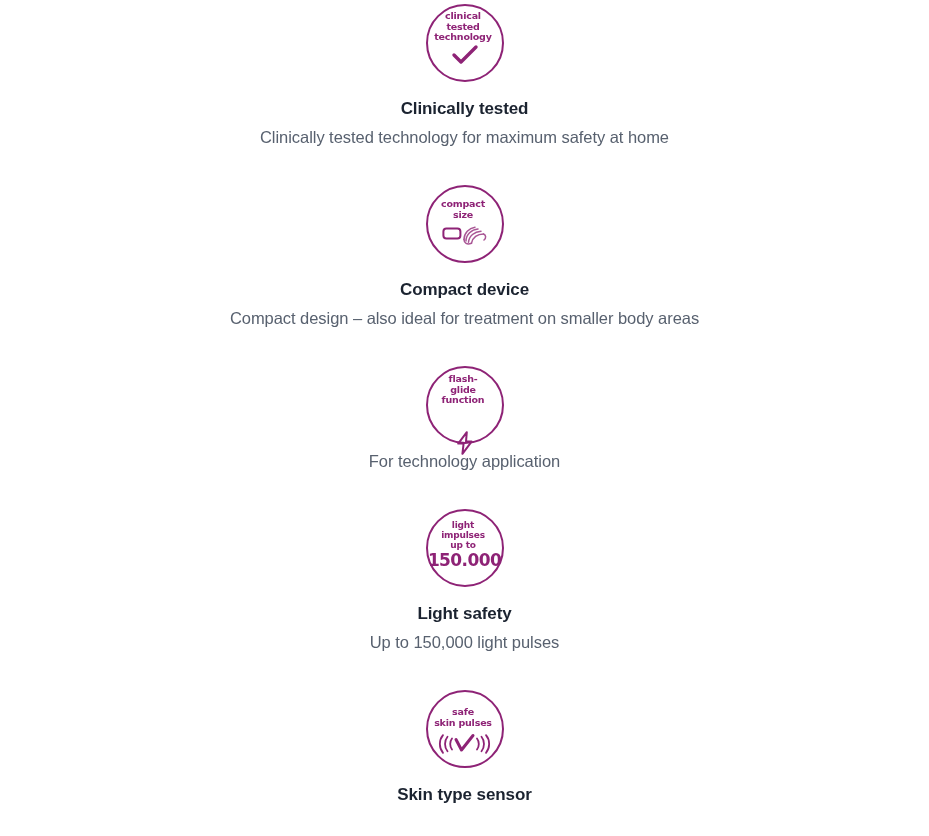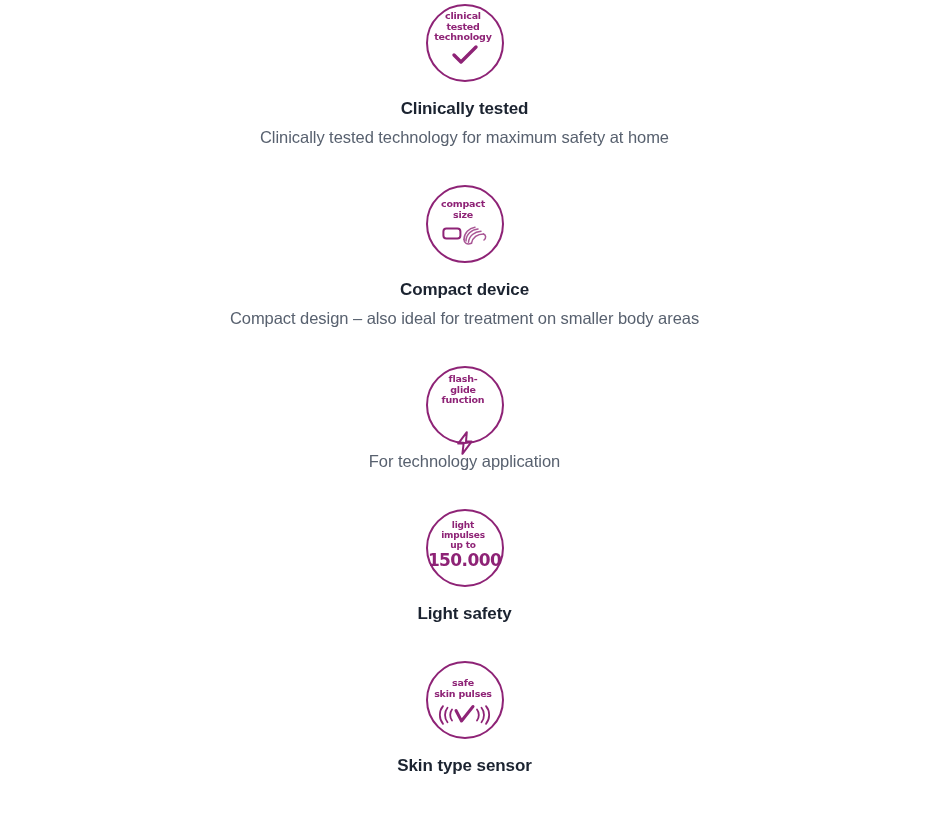--- a/index.html
+++ b/index.html
@@ -170,20 +170,21 @@
   <section class="feature">
     <div class="badge-wrap">
       <div class="badge" style="padding-top:9px;">
         <div class="badge-text small">light
 impulses
 up to</div>
         <div class="badge-number">150.000</div>
       </div>
     </div>
     <h3 class="feature-title">Light safety</h3>
+    <p class="feature-desc">Up to 150,000 light pulses</p>
   </section>
 
   <section class="feature">
     <div class="badge-wrap">
       <div class="badge" style="padding-top:15px;">
         <div class="badge-text">safe
 skin pulses</div>
         <div class="badge-glyph" style="margin-top:5px;">
           <svg width="56" height="24" viewBox="0 0 56 24" fill="none">
             <path d="M19 6.5 L24.5 17 L36 2.5" stroke="#8e2376" stroke-width="3" stroke-linecap="round" stroke-linejoin="round"></path>

